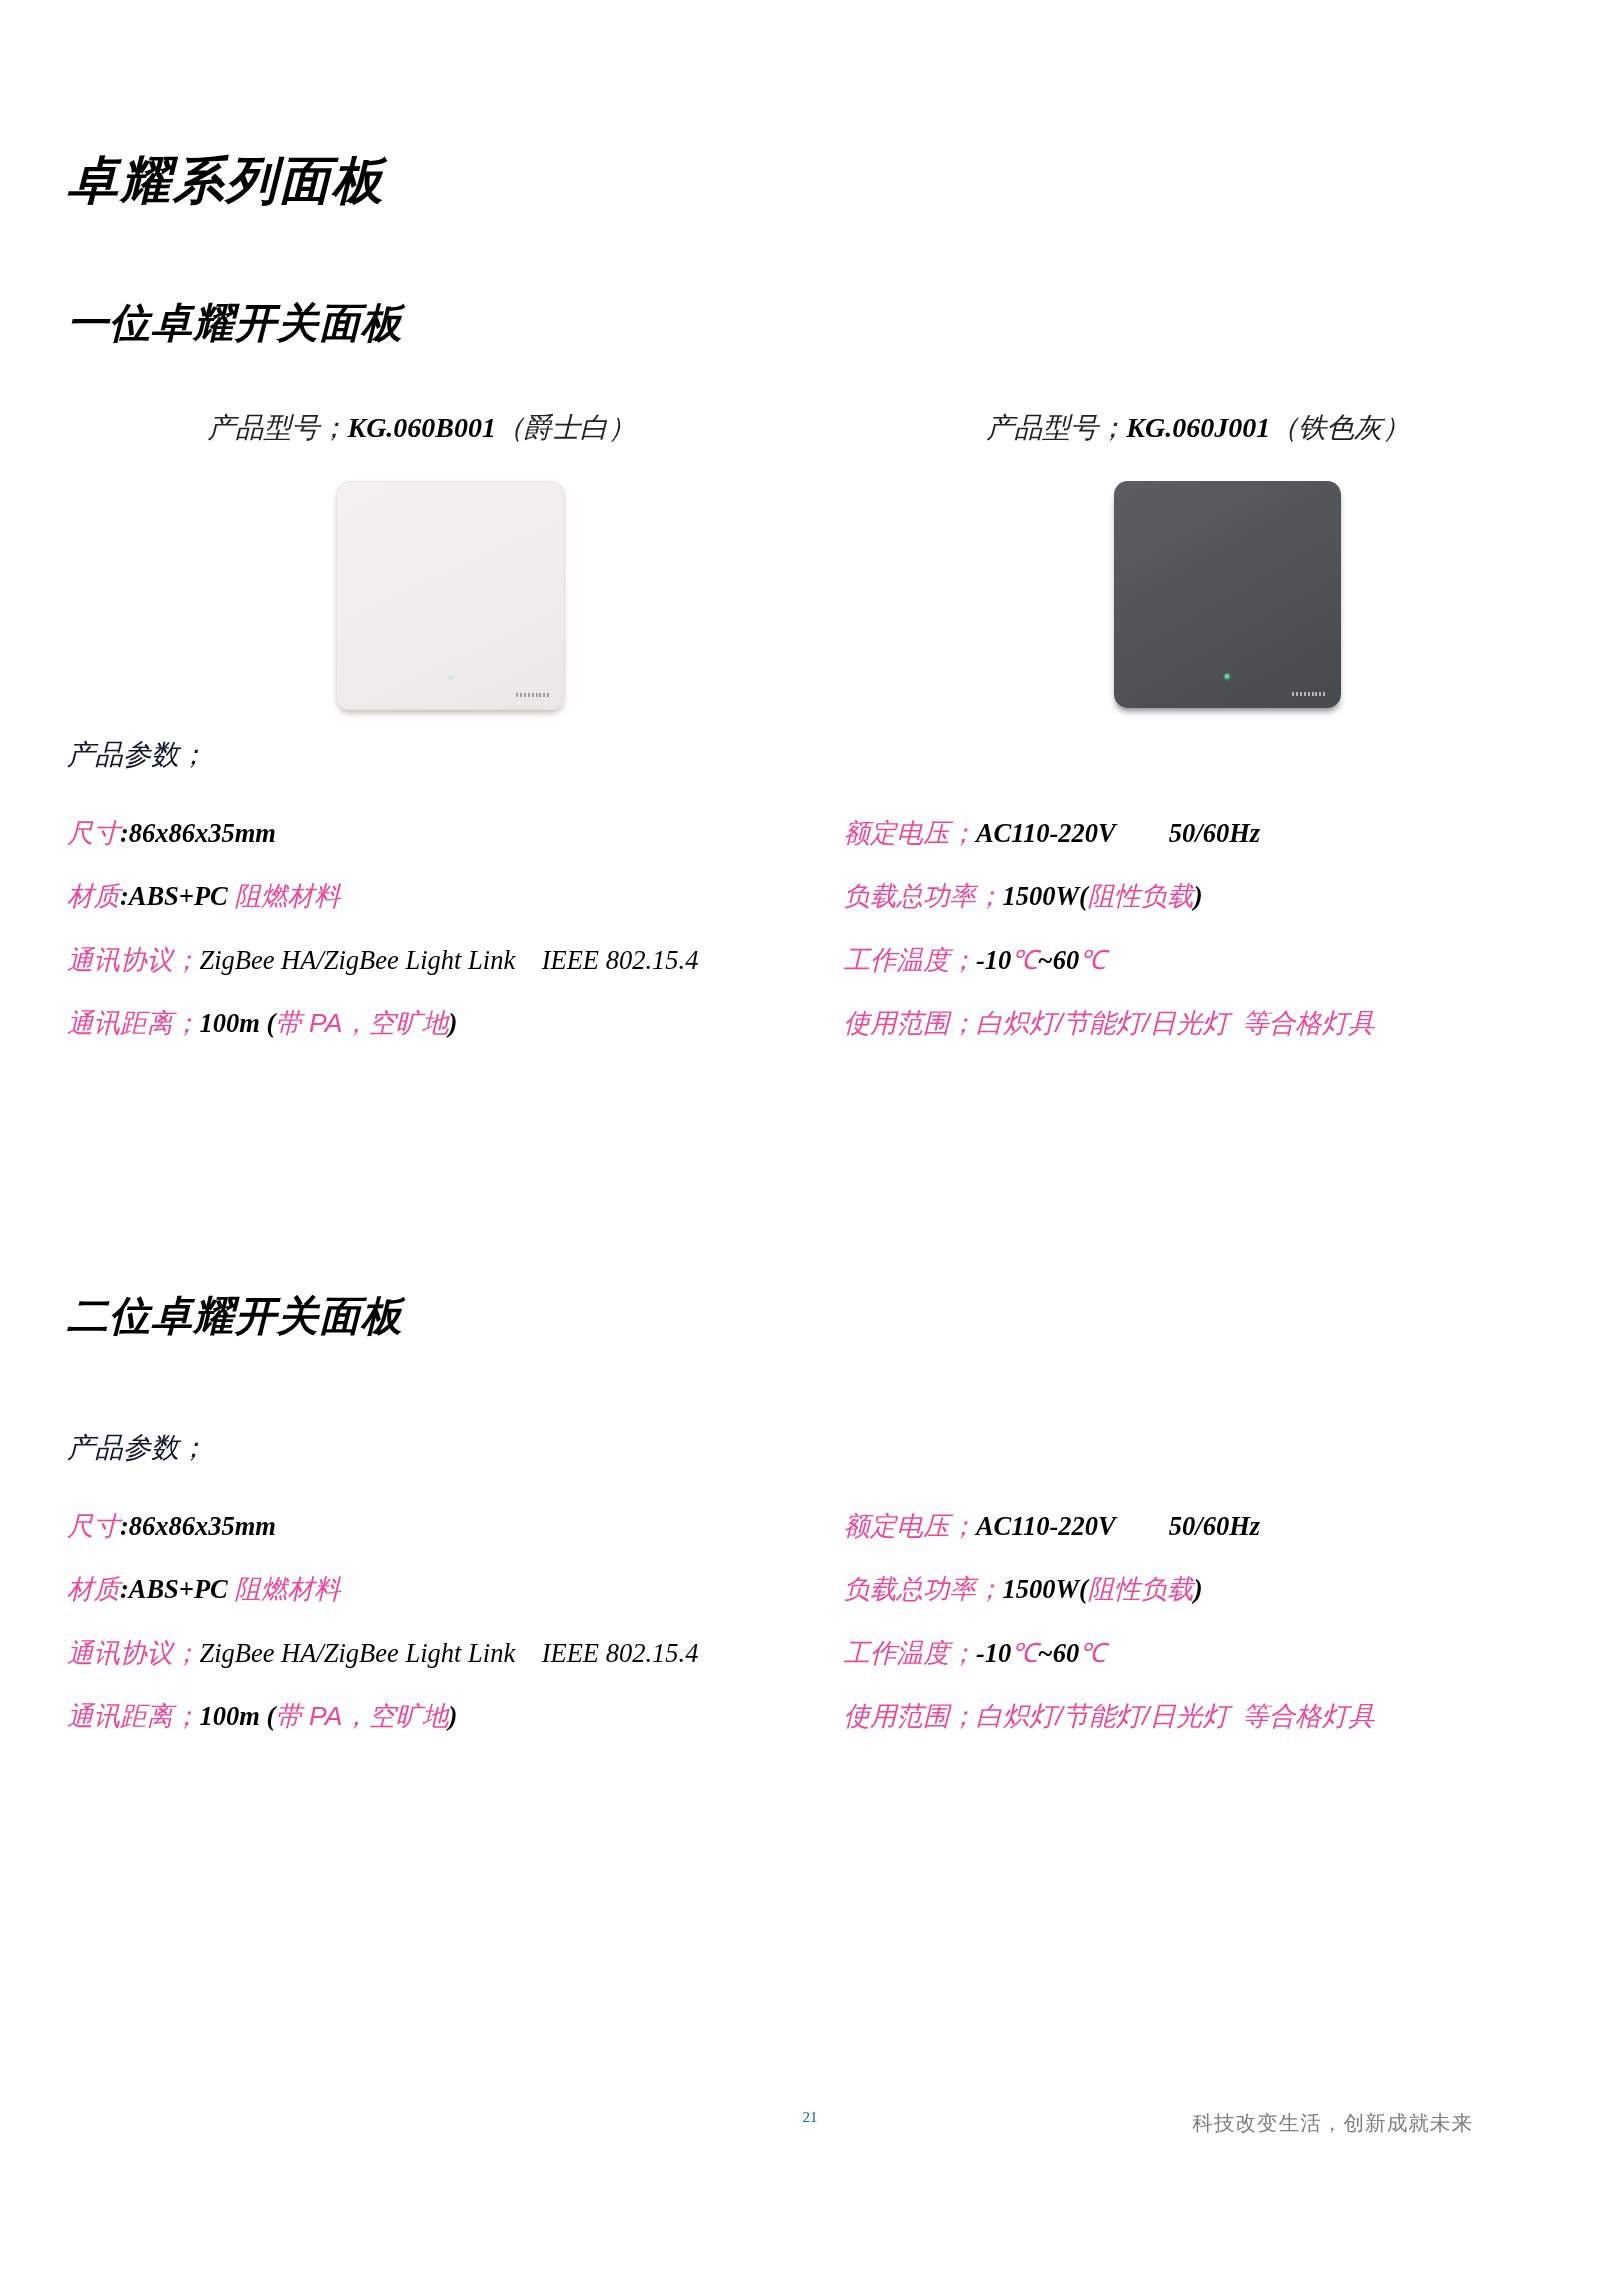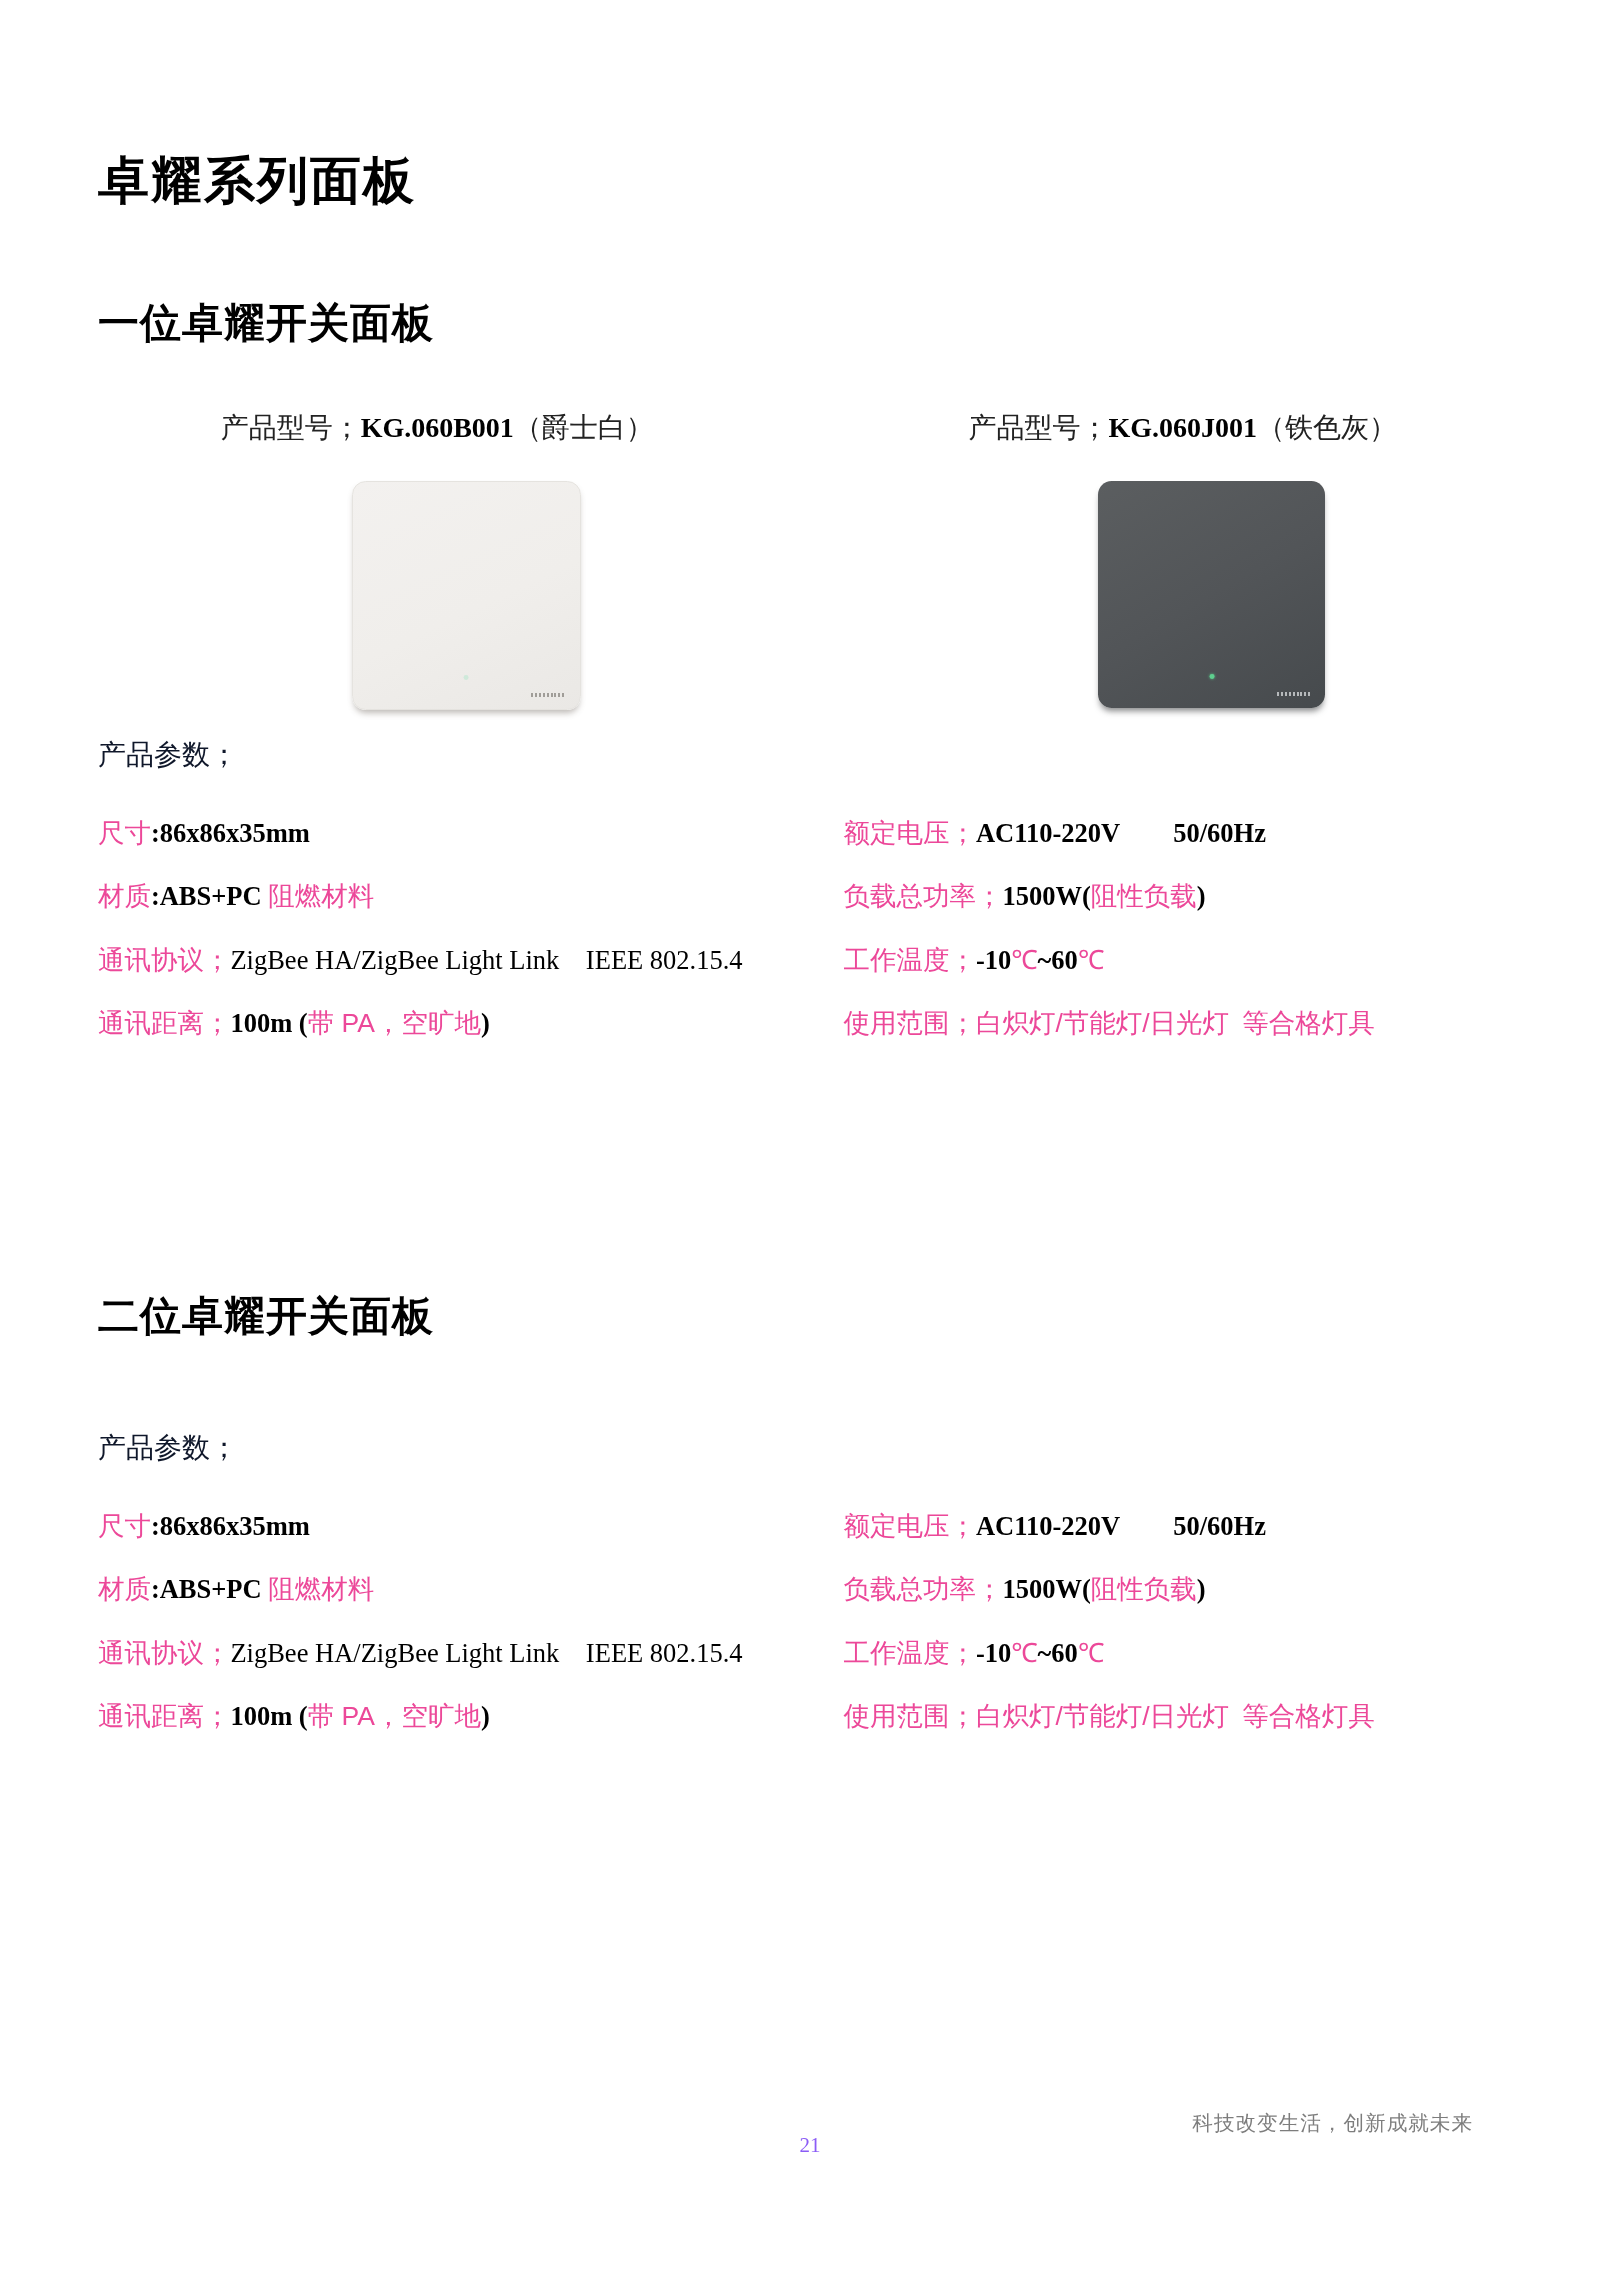--- a/index.html
+++ b/index.html
@@ -1,18 +1,18 @@
 <!DOCTYPE html>
 <html><head>
 <meta charset="utf-8">
 <style>
   html,body{margin:0;padding:0;background:#ffffff;}
   body{width:1620px;height:2292px;position:relative;font-family:"Liberation Sans",sans-serif;color:#000;}
   .page{position:relative;width:1620px;height:2292px;overflow:hidden;}
-  .content{padding:0 92px;}
+  .content{padding:0 61px;font-style:italic;}
 
   h1.page-title{font-size:51px;line-height:1.0;font-weight:700;letter-spacing:2px;
     margin:155px 0 0 5.9px;color:#000;}
   h2.section-heading{font-size:41px;line-height:1.05;font-weight:700;letter-spacing:1px;
     margin:96px 0 0 5.9px;color:#000;}
   h2.section-heading.second{margin-top:223px;}
 
   .cols{display:grid;grid-template-columns:1fr 1fr;column-gap:55px;}
   .model-line{margin:67px 0 0 0;text-align:center;font-size:28px;line-height:1.12;white-space:nowrap;}
   .seg-cnm{font-family:"Liberation Sans",sans-serif;color:#222;}
@@ -42,21 +42,21 @@
   .params-heading{font-size:28px;margin:25.5px 0 0 5.9px;color:#0f172a;}
   .params-heading.second{margin-top:91px;}
   .params-grid{display:grid;grid-template-columns:1fr 1fr;column-gap:55px;margin-top:44px;}
   .param-row{margin:0 0 33px 5.9px;font-size:26.5px;line-height:1.15;white-space:nowrap;}
   .seg-cn{font-family:"Liberation Sans",sans-serif;color:#ec4899;font-weight:400;}
   .seg-en{font-family:"Liberation Serif","DejaVu Serif",serif;font-weight:400;color:#000;}
   .seg-enb{font-family:"Liberation Serif","DejaVu Serif",serif;font-weight:700;color:#000;text-align:right;}
 
   footer{position:absolute;left:0;right:0;bottom:158px;height:25.5px;}
   .pagenum{position:absolute;left:50%;transform:translateX(-50%);
-    font-family:"Liberation Serif","DejaVu Serif",serif;font-size:21px;color:#8b5cf6;margin-top:24px;}
+    font-family:"Liberation Serif","DejaVu Serif",serif;font-size:15px;color:#0369a1;}
   .slogan{position:absolute;right:147px;font-size:20.6px;color:#7d7d7d;letter-spacing:1px;}
 </style>
 </head>
 <body>
 
 <div class="page">
   <div class="content">
 
     <h1 class="page-title">卓耀系列面板</h1>
 

